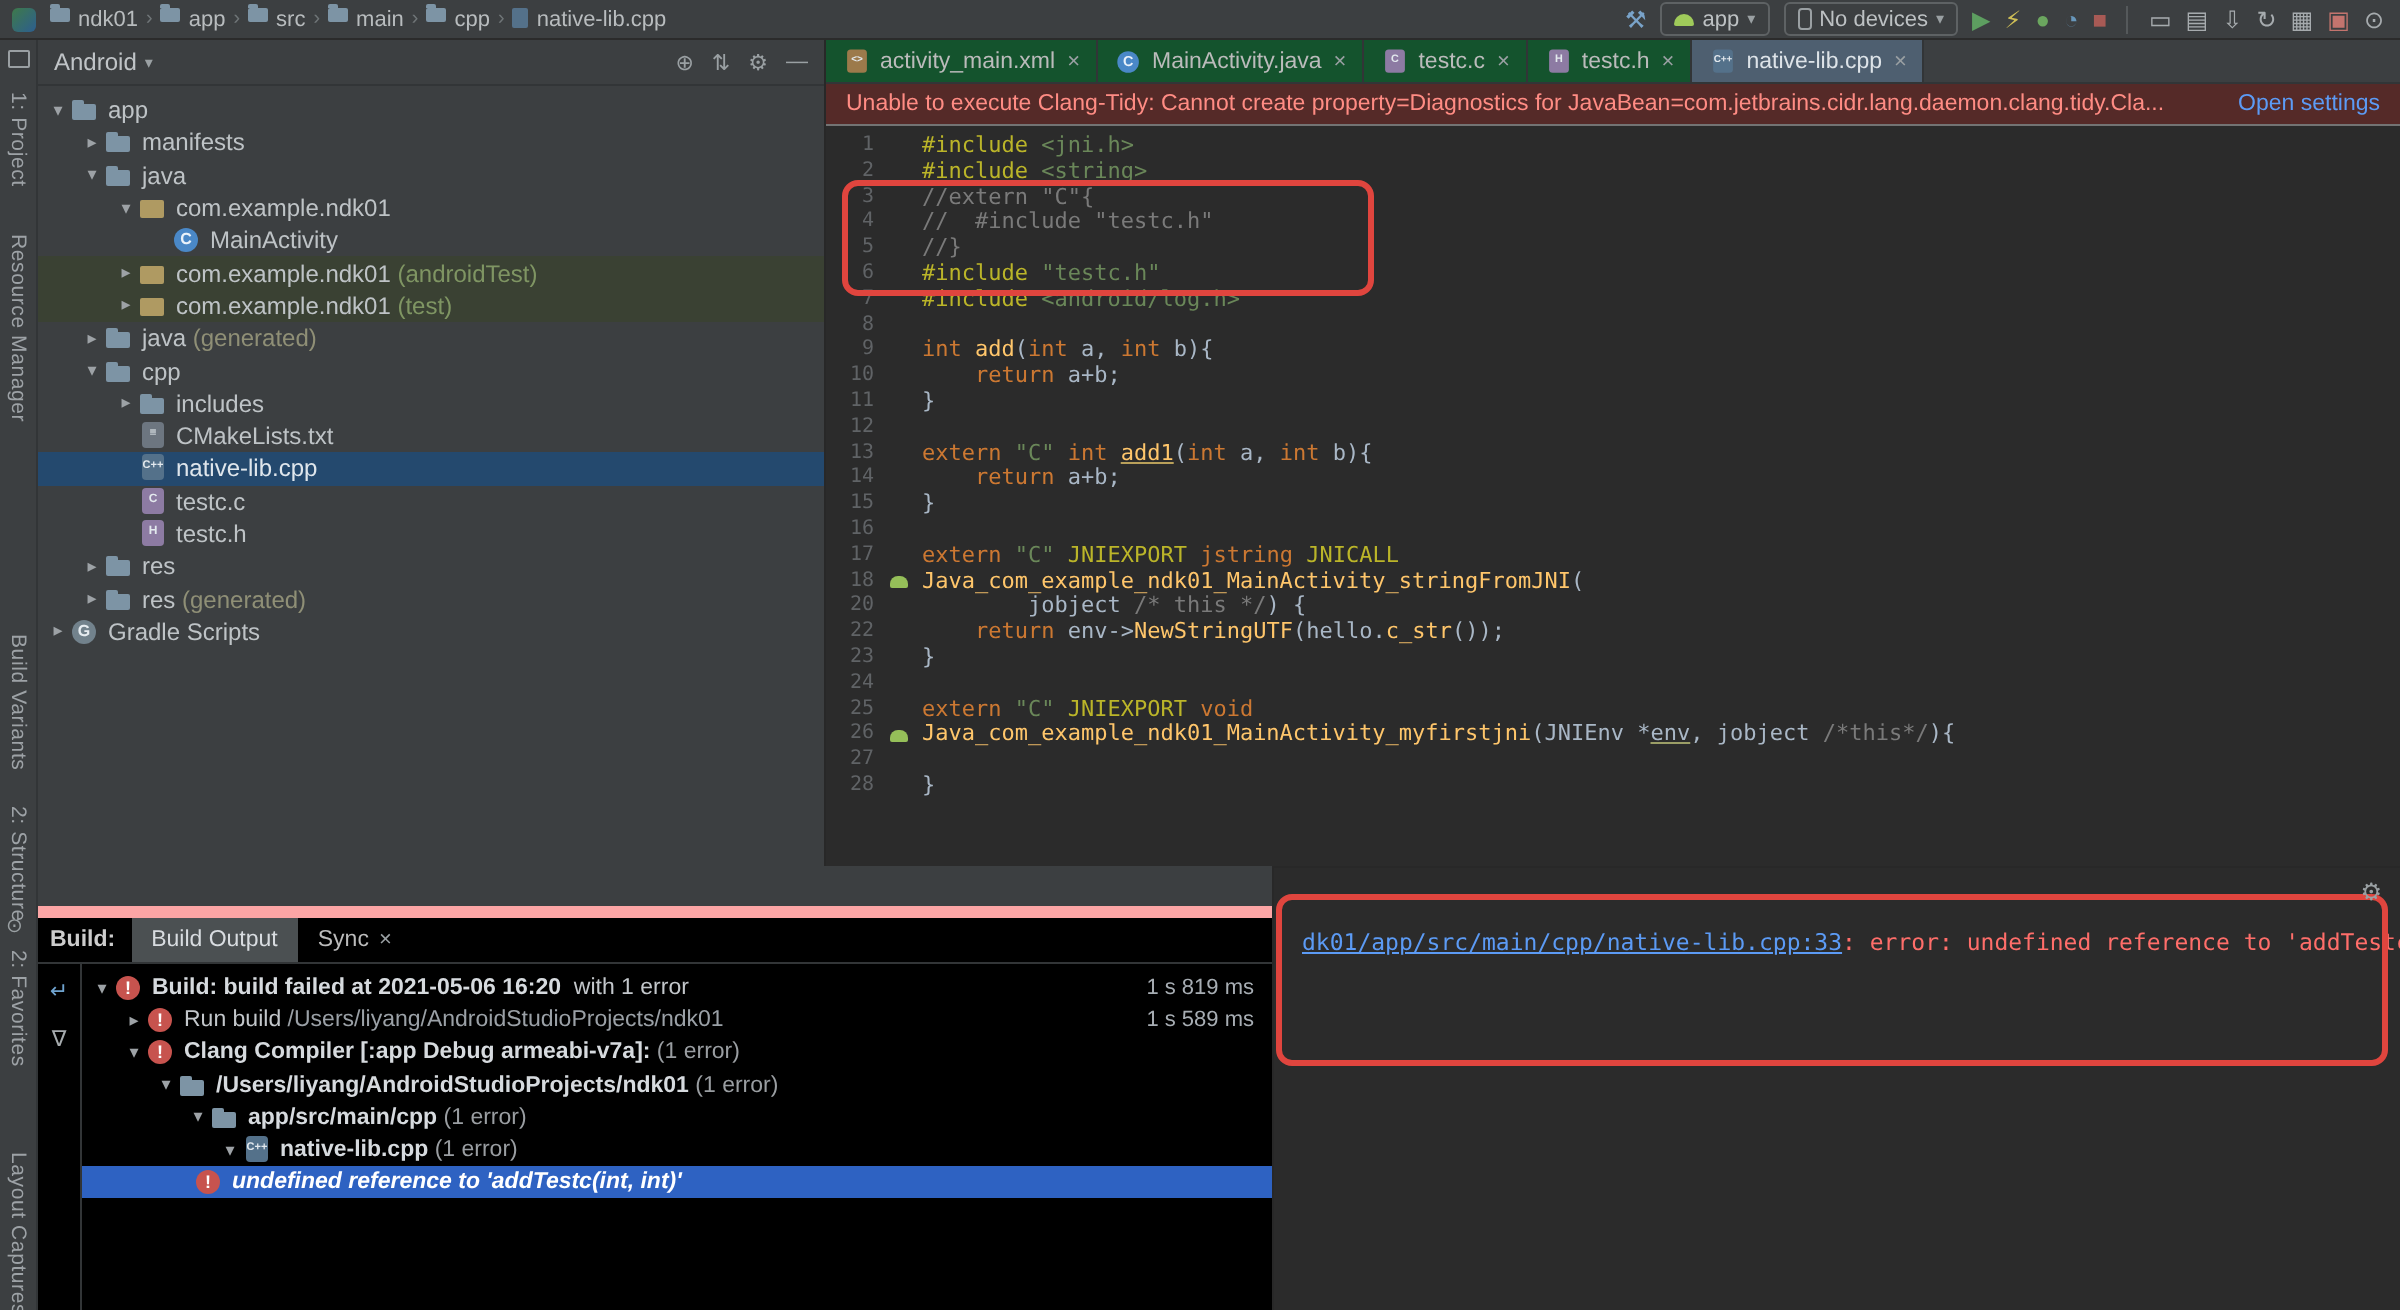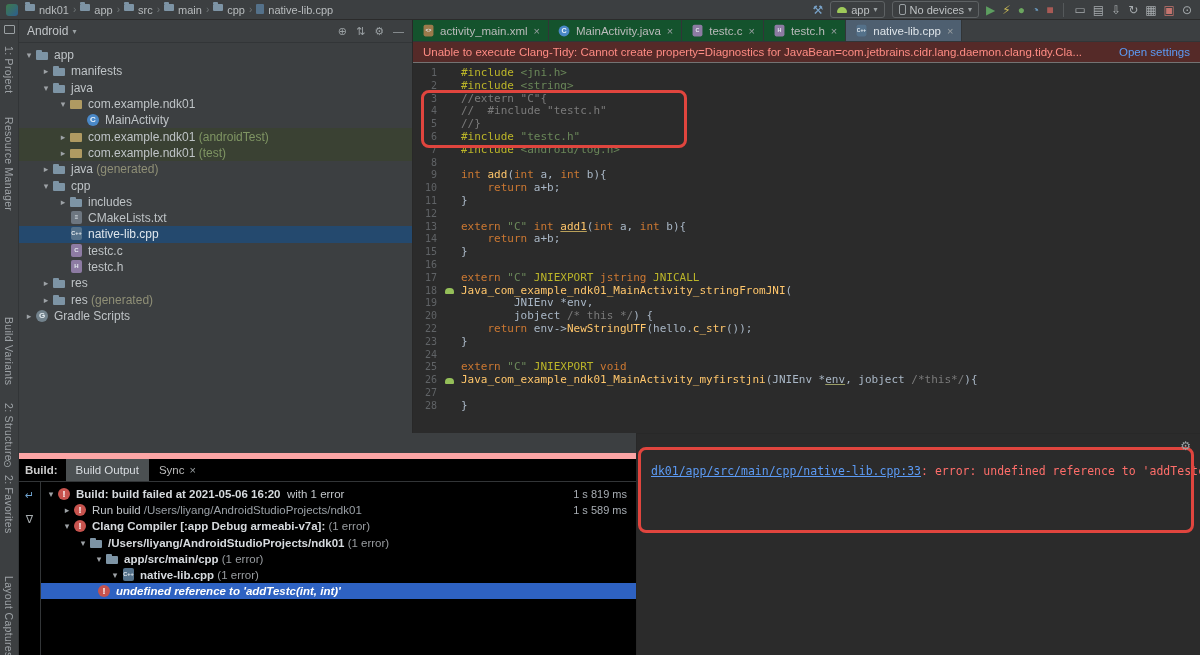--- a/index.html
+++ b/index.html
@@ -431,25 +431,20 @@
           <span class="src"><span class="tk-kw">extern </span><span class="tk-str">"C"</span><span class="tk-pl"> </span><span class="tk-pp">JNIEXPORT</span><span class="tk-pl"> </span><span class="tk-kw">jstring</span><span class="tk-pl"> </span><span class="tk-pp">JNICALL</span></span>
         </div>
         <div class="cl">
           <span class="ln">18</span>
           <span class="gut">
             <span class="agico"></span>
           </span>
           <span class="src"><span class="tk-fn">Java_com_example_ndk01_MainActivity_stringFromJNI</span><span class="tk-pl">(</span></span>
         </div>
         <div class="cl">
-          <span class="ln">19</span>
-          <span class="gut"></span>
-          <span class="src"><span class="tk-pl">        JNIEnv *env,</span></span>
-        </div>
-        <div class="cl">
           <span class="ln">20</span>
           <span class="gut"></span>
           <span class="src"><span class="tk-pl">        jobject </span><span class="tk-com">/* this */</span><span class="tk-pl">) {</span></span>
         </div>
         <div class="cl">
           <span class="ln">22</span>
           <span class="gut"></span>
           <span class="src"><span class="tk-pl">    </span><span class="tk-kw">return</span><span class="tk-pl"> env-&gt;</span><span class="tk-fn">NewStringUTF</span><span class="tk-pl">(hello.</span><span class="tk-fn">c_str</span><span class="tk-pl">());</span></span>
         </div>
         <div class="cl">

